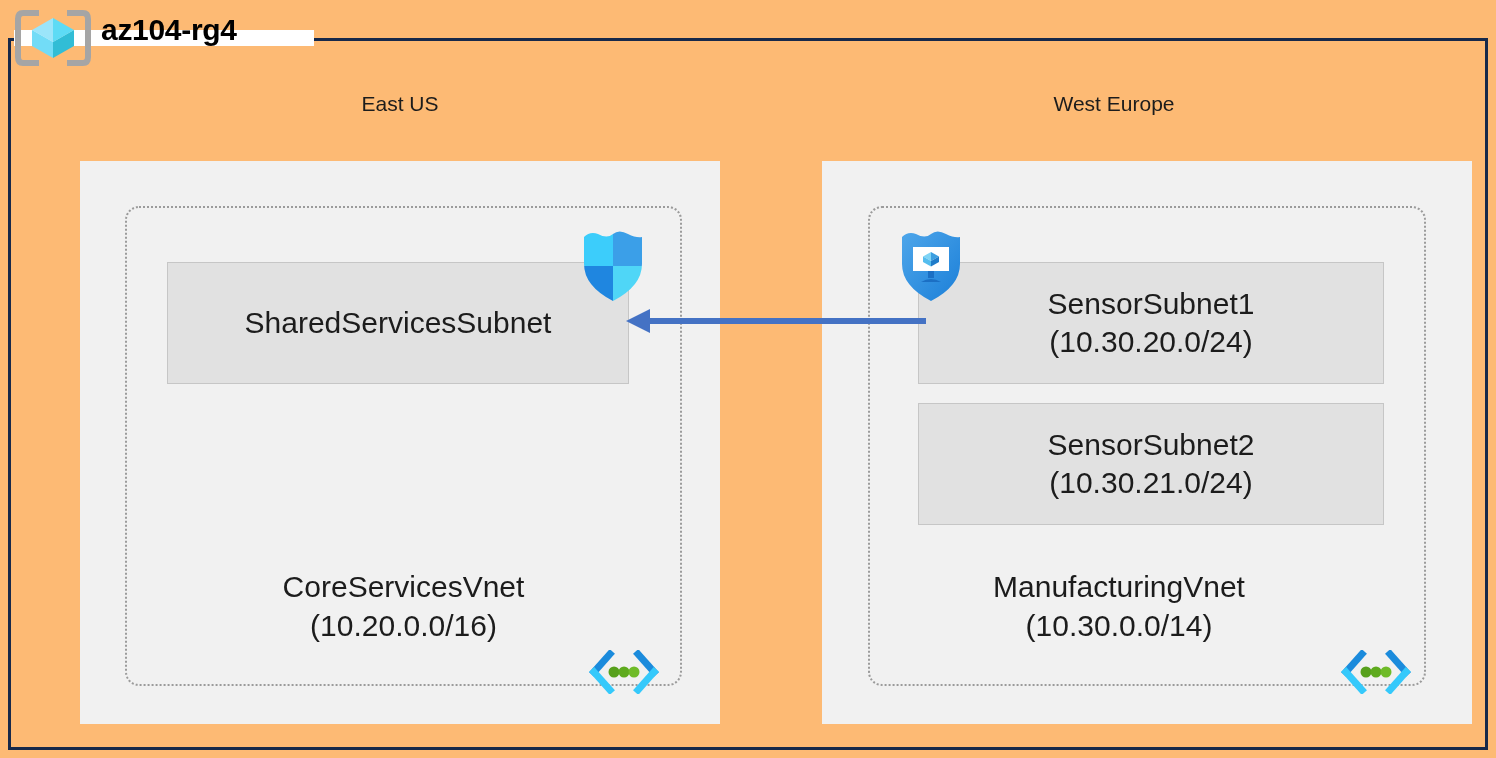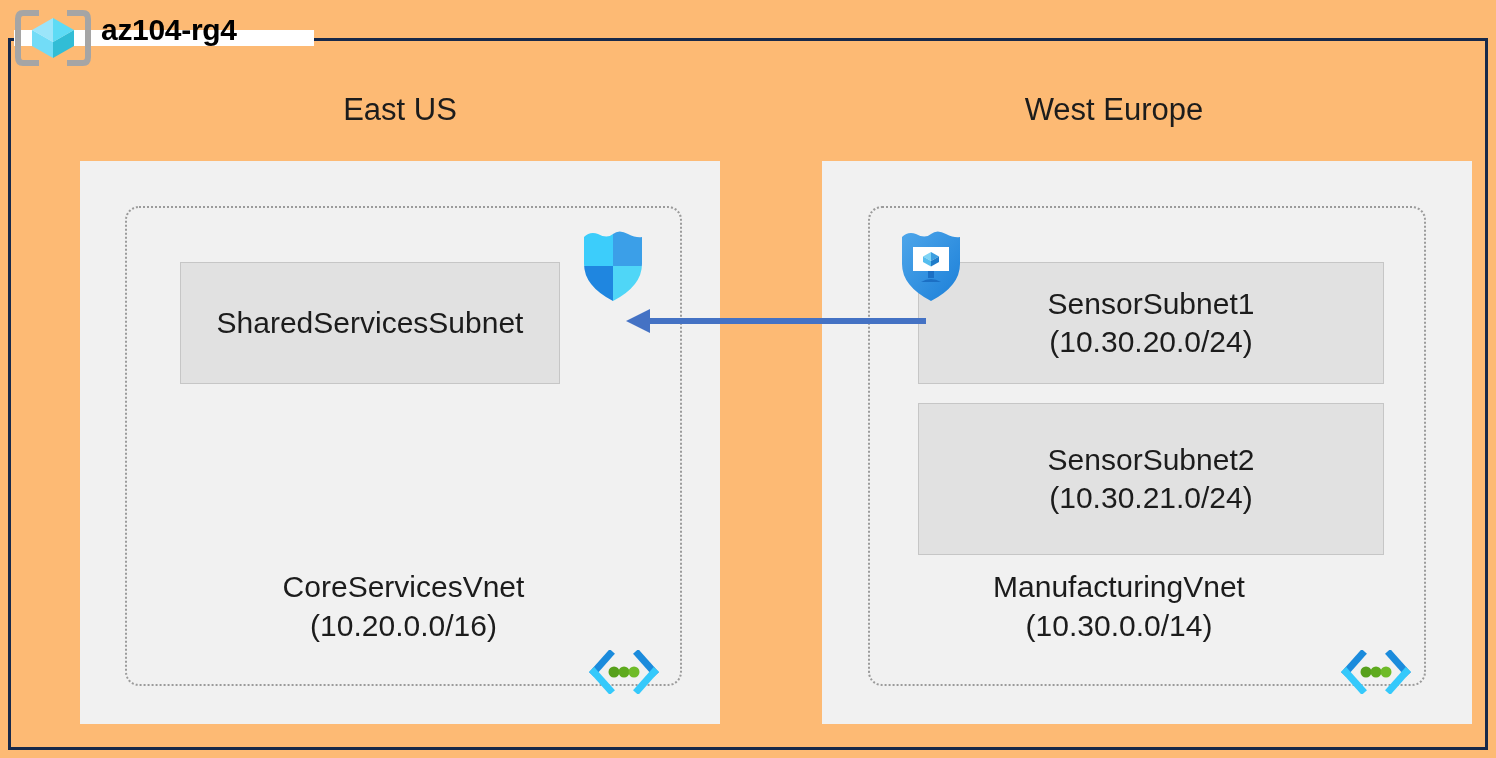--- a/index.html
+++ b/index.html
@@ -56,21 +56,21 @@
     font-weight: bold;
     color: #000000;
     letter-spacing: -0.3px;
     white-space: nowrap;
   }
 
   
   .region-label {
     position: absolute;
     top: 92px;
-    font-size: 31px;
+    font-size: 21px;
     color: #1c1c1c;
     text-align: center;
     white-space: nowrap;
   }
   .region-label.east  { left: 80px;  width: 640px; }
   .region-label.west  { left: 789px; width: 650px; }
 
   .region-box {
     position: absolute;
     top: 161px;
@@ -122,25 +122,25 @@
     display: flex;
     flex-direction: column;
     align-items: center;
     justify-content: center;
     font-size: 30px;
     color: #1c1c1c;
     line-height: 1.28;
     white-space: nowrap;
   }
   
-  .subnet.e1 { left: 180px; top: 262px; width: 380px; height: 122px; }
+  .subnet.e1 { left: 167px; top: 262px; width: 462px; height: 122px; }
   .subnet.e2 { left: 164px; top: 403px; width: 466px; height: 122px; }
   
   .subnet.w1 { left: 918px; top: 262px; width: 466px; height: 122px; }
-  .subnet.w2 { left: 918px; top: 403px; width: 466px; height: 152px; text-align: center; }
+  .subnet.w2 { left: 918px; top: 403px; width: 466px; height: 122px; text-align: center; }
 
   
   .sec-icon {
     position: absolute;
     width: 66px;
     height: 76px;
     z-index: 6;
   }
   .sec-icon.nsg { left: 580px; top: 228px; }
   .sec-icon.asg { left: 898px; top: 228px; }

